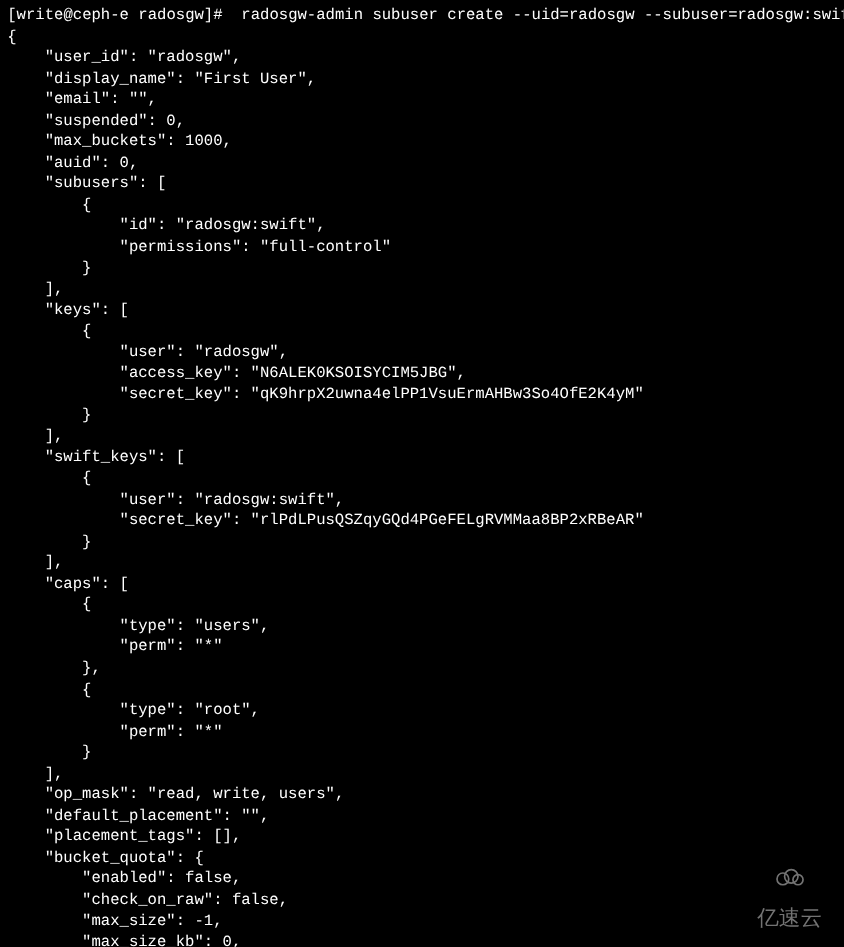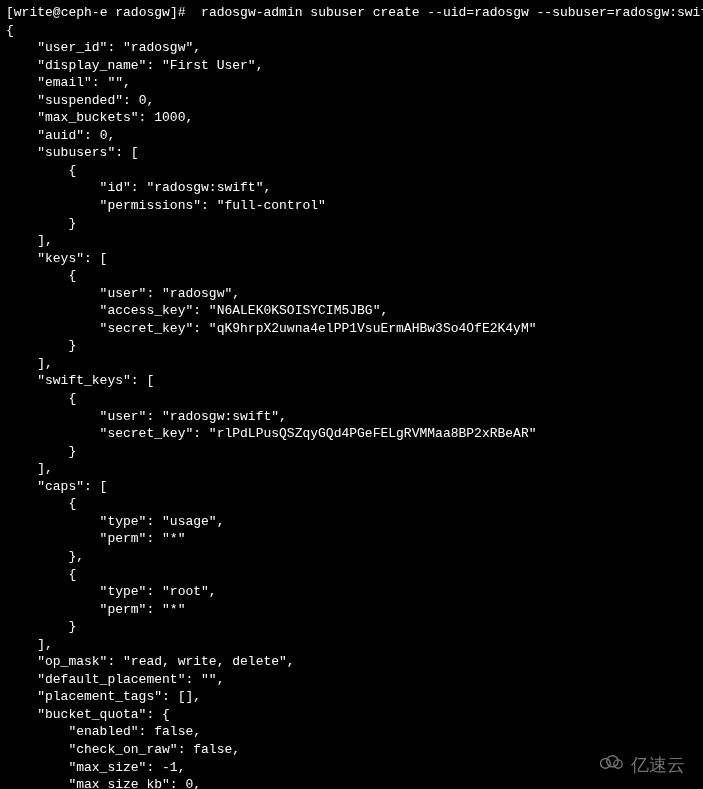--- a/index.html
+++ b/index.html
@@ -24,20 +24,21 @@
       right: 18px;
       bottom: 12px;
       font-family: sans-serif;
       font-size: 18px;
       color: #888;
       font-weight: 500;
       display: flex;
       align-items: center;
       gap: 6px;
       opacity: 0.85;
+      flex-direction: column;
     }
     .watermark svg {
       width: 28px;
       height: 18px;
     }
   </style>
 </head>
 <body>
 
 <div class="terminal"><span>[<span>write</span>@<span>ceph-e</span> <span>radosgw</span>]<span>#</span>  <span>radosgw-admin subuser create --uid=radosgw --subuser=radosgw:swift --access=full</span></span>
@@ -62,29 +63,29 @@
         }
     ],
     "swift_keys": [
         {
             "user": "<span>radosgw:swift</span>",
             "secret_key": "<span>rlPdLPusQSZqyGQd4PGeFELgRVMMaa8BP2xRBeAR</span>"
         }
     ],
     "caps": [
         {
-            "type": "<span>usage</span>",
+            "type": "<span>users</span>",
             "perm": "<span>*</span>"
         },
         {
             "type": "<span>root</span>",
             "perm": "<span>*</span>"
         }
     ],
-    "op_mask": "<span>read, write, delete</span>",
+    "op_mask": "<span>read, write, users</span>",
     "default_placement": "<span></span>",
     "placement_tags": [],
     "bucket_quota": {
         "enabled": <span>false</span>,
         "check_on_raw": <span>false</span>,
         "max_size": <span>-1</span>,
         "max_size_kb": <span>0</span>,
         "max_objects": 
     },
     "user_quota": {

